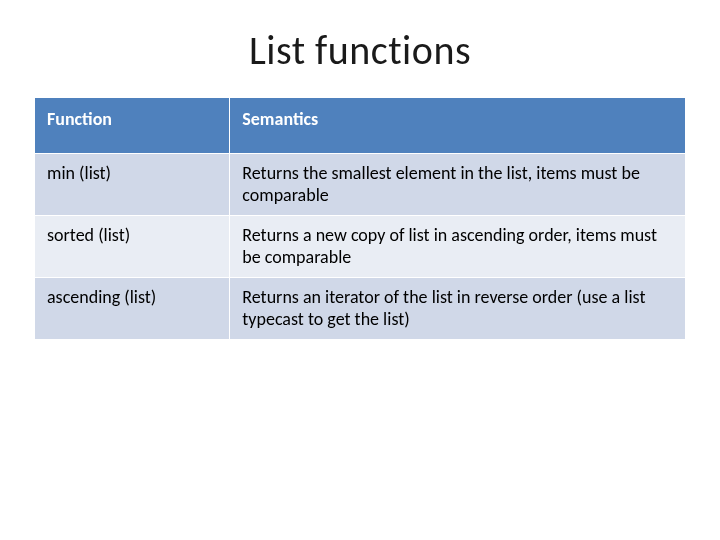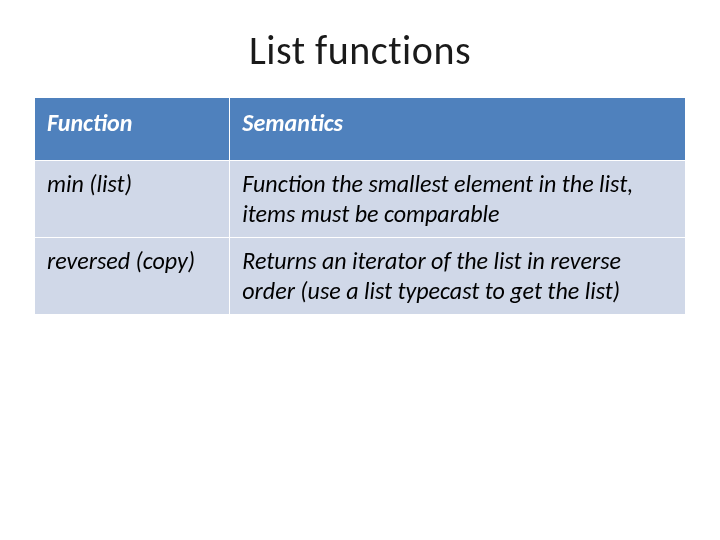--- a/index.html
+++ b/index.html
@@ -23,23 +23,22 @@
     font-size: 40px;
     font-weight: 400;
     color: #1a1a1a;
     margin: 8px 0 22px 0;
     letter-spacing: 0.5px;
   }
   table.func {
     width: 100%;
     border-collapse: collapse;
     table-layout: fixed;
-    font-size: 24px;
+    font-size: 18px;
     line-height: 1.25;
-    font-style: italic;
   }
   table.func col.c1 { width: 30%; }
   table.func col.c2 { width: 70%; }
   table.func th {
     background: #4f81bd;
     color: #ffffff;
     text-align: left;
     font-weight: 700;
     padding: 10px 12px 22px 12px;
     border: 1px solid #ffffff;
@@ -69,22 +68,26 @@
       </colgroup>
     <thead>
       <tr>
         <th>Function</th>
         <th>Semantics</th>
       </tr>
     </thead>
     <tbody>
       <tr class="odd">
         <td>min (list)</td>
-        <td>Function the smallest element in the list, items must be comparable</td>
+        <td>Returns the smallest element in the list, items must be comparable</td>
+      </tr>
+      <tr class="even">
+        <td>sorted (list)</td>
+        <td>Returns a new copy of list in ascending order, items must be comparable</td>
       </tr>
       <tr class="odd">
-        <td>reversed (copy)</td>
+        <td>ascending (list)</td>
         <td>Returns an iterator of the list in reverse order (use a list typecast to get the list)</td>
       </tr>
     </tbody>
   </table>
 
 </div>
 
 </body></html>

